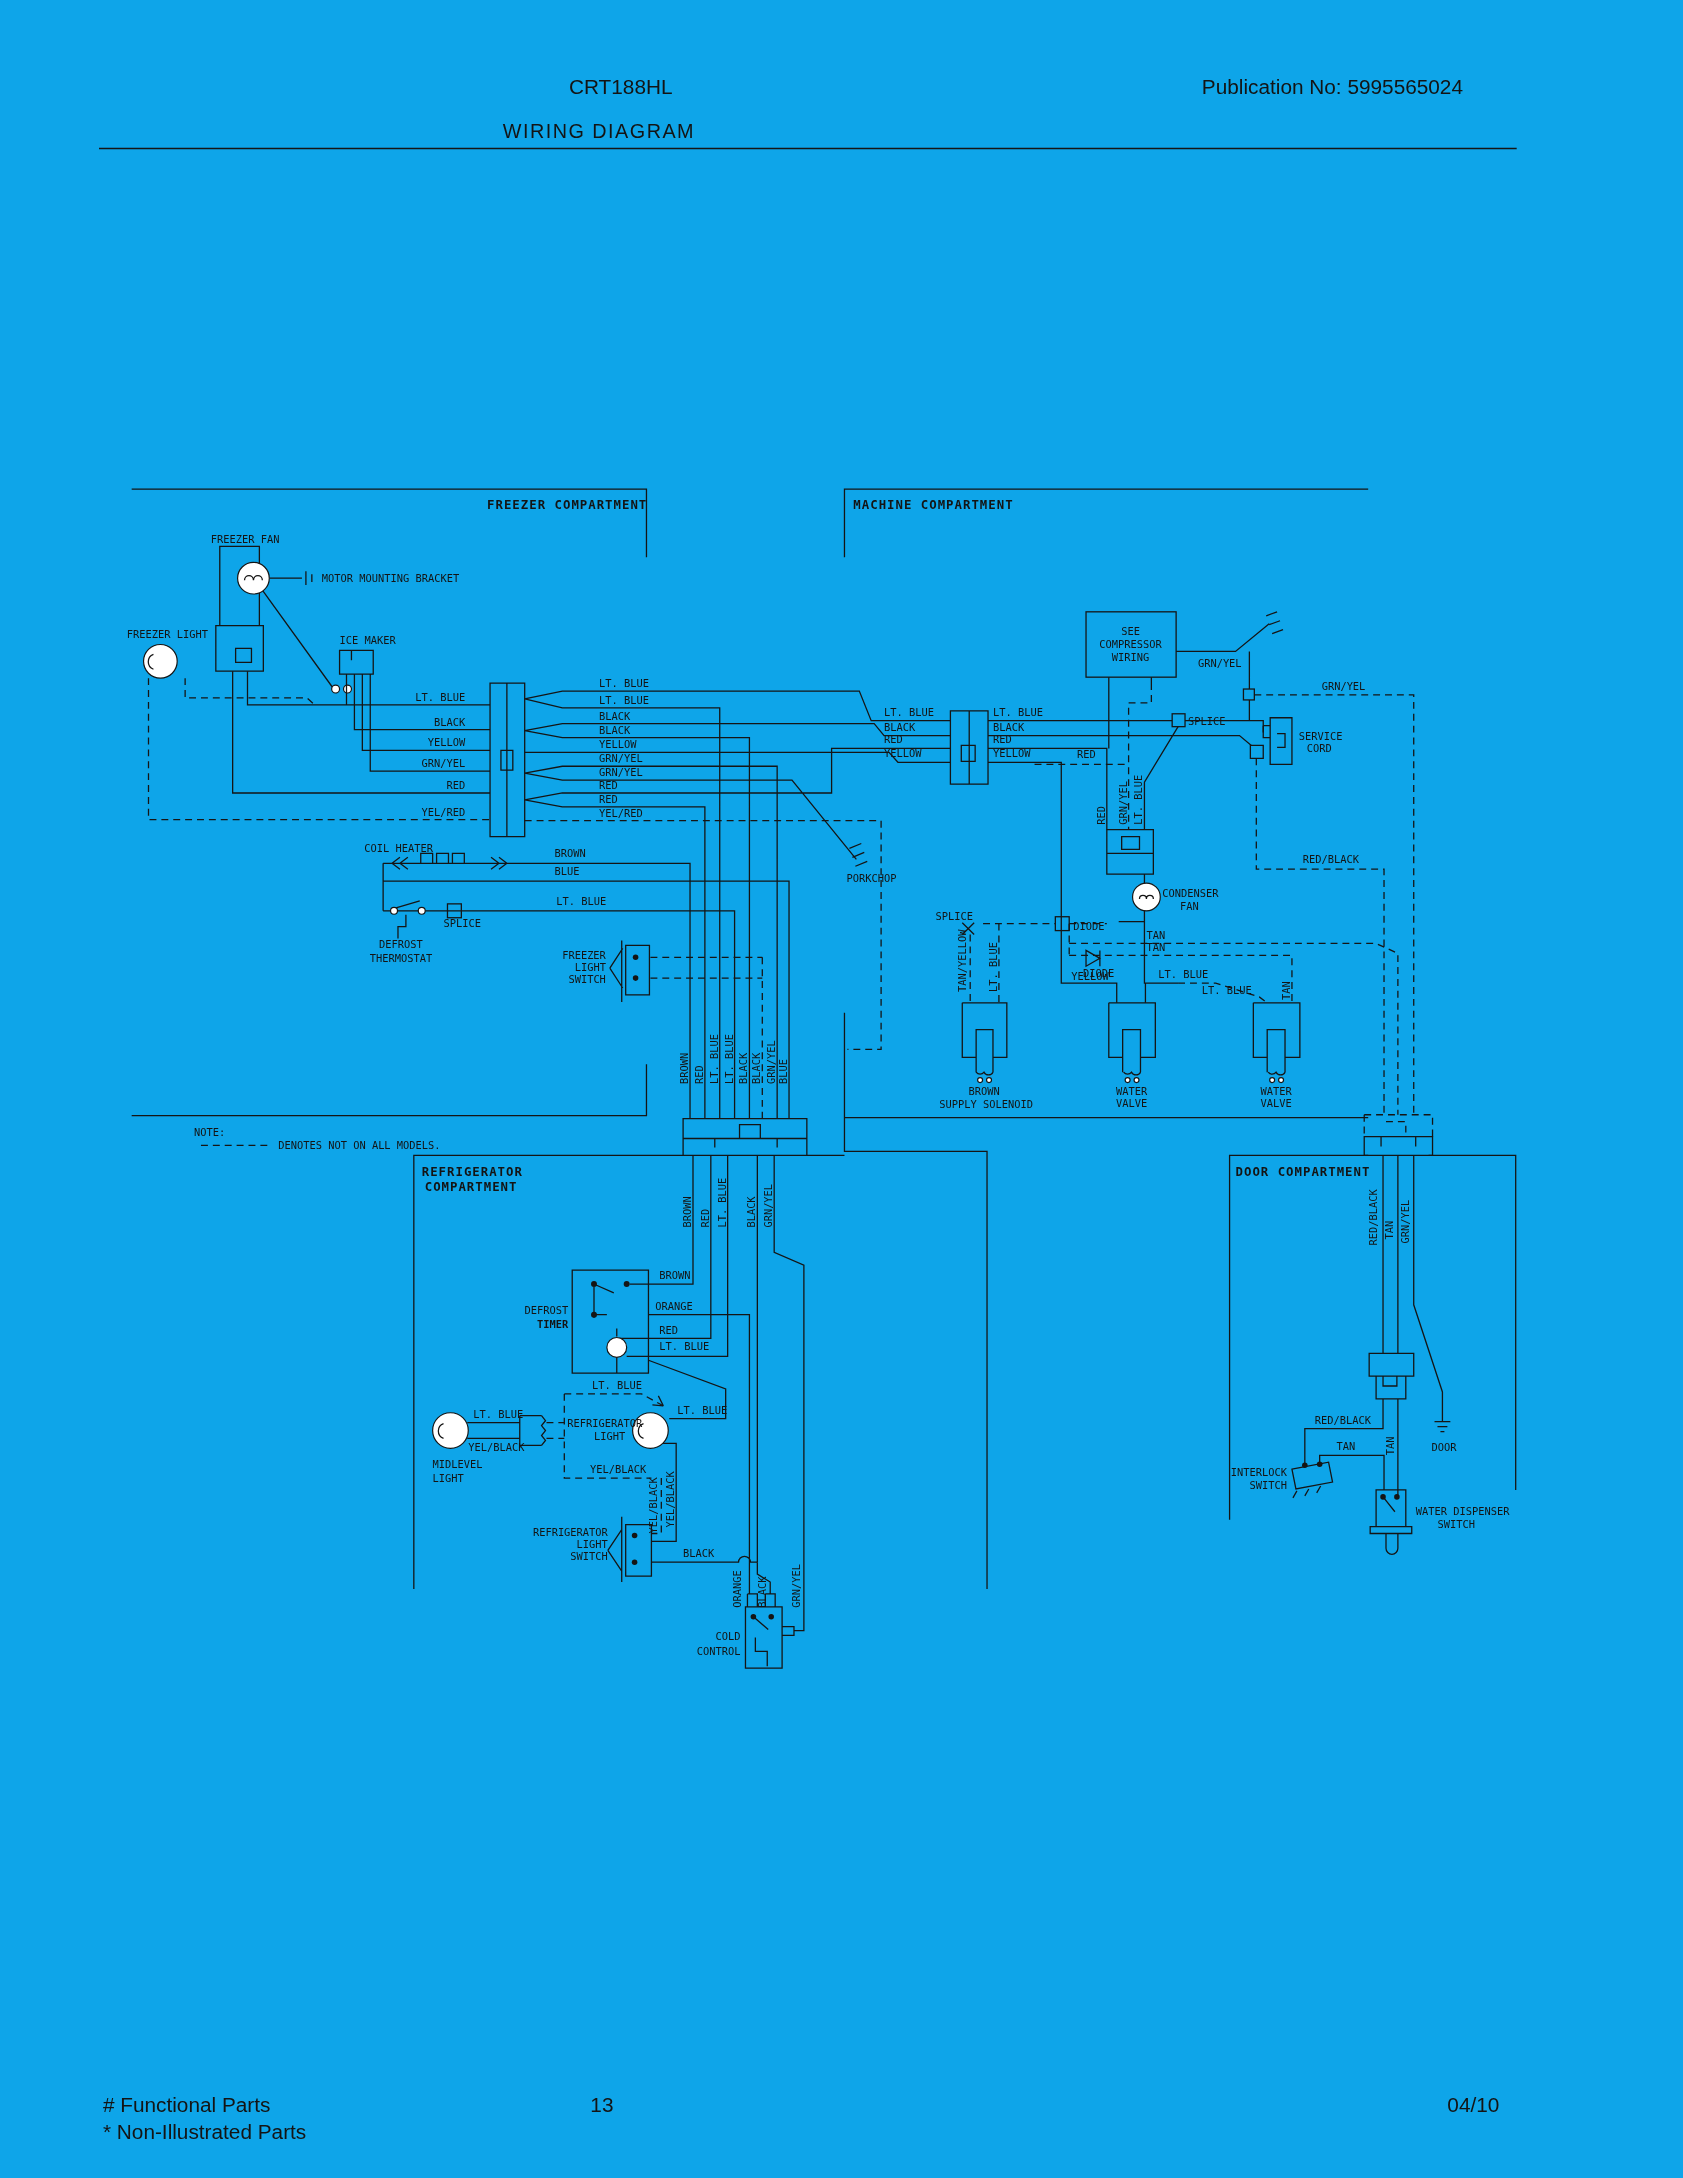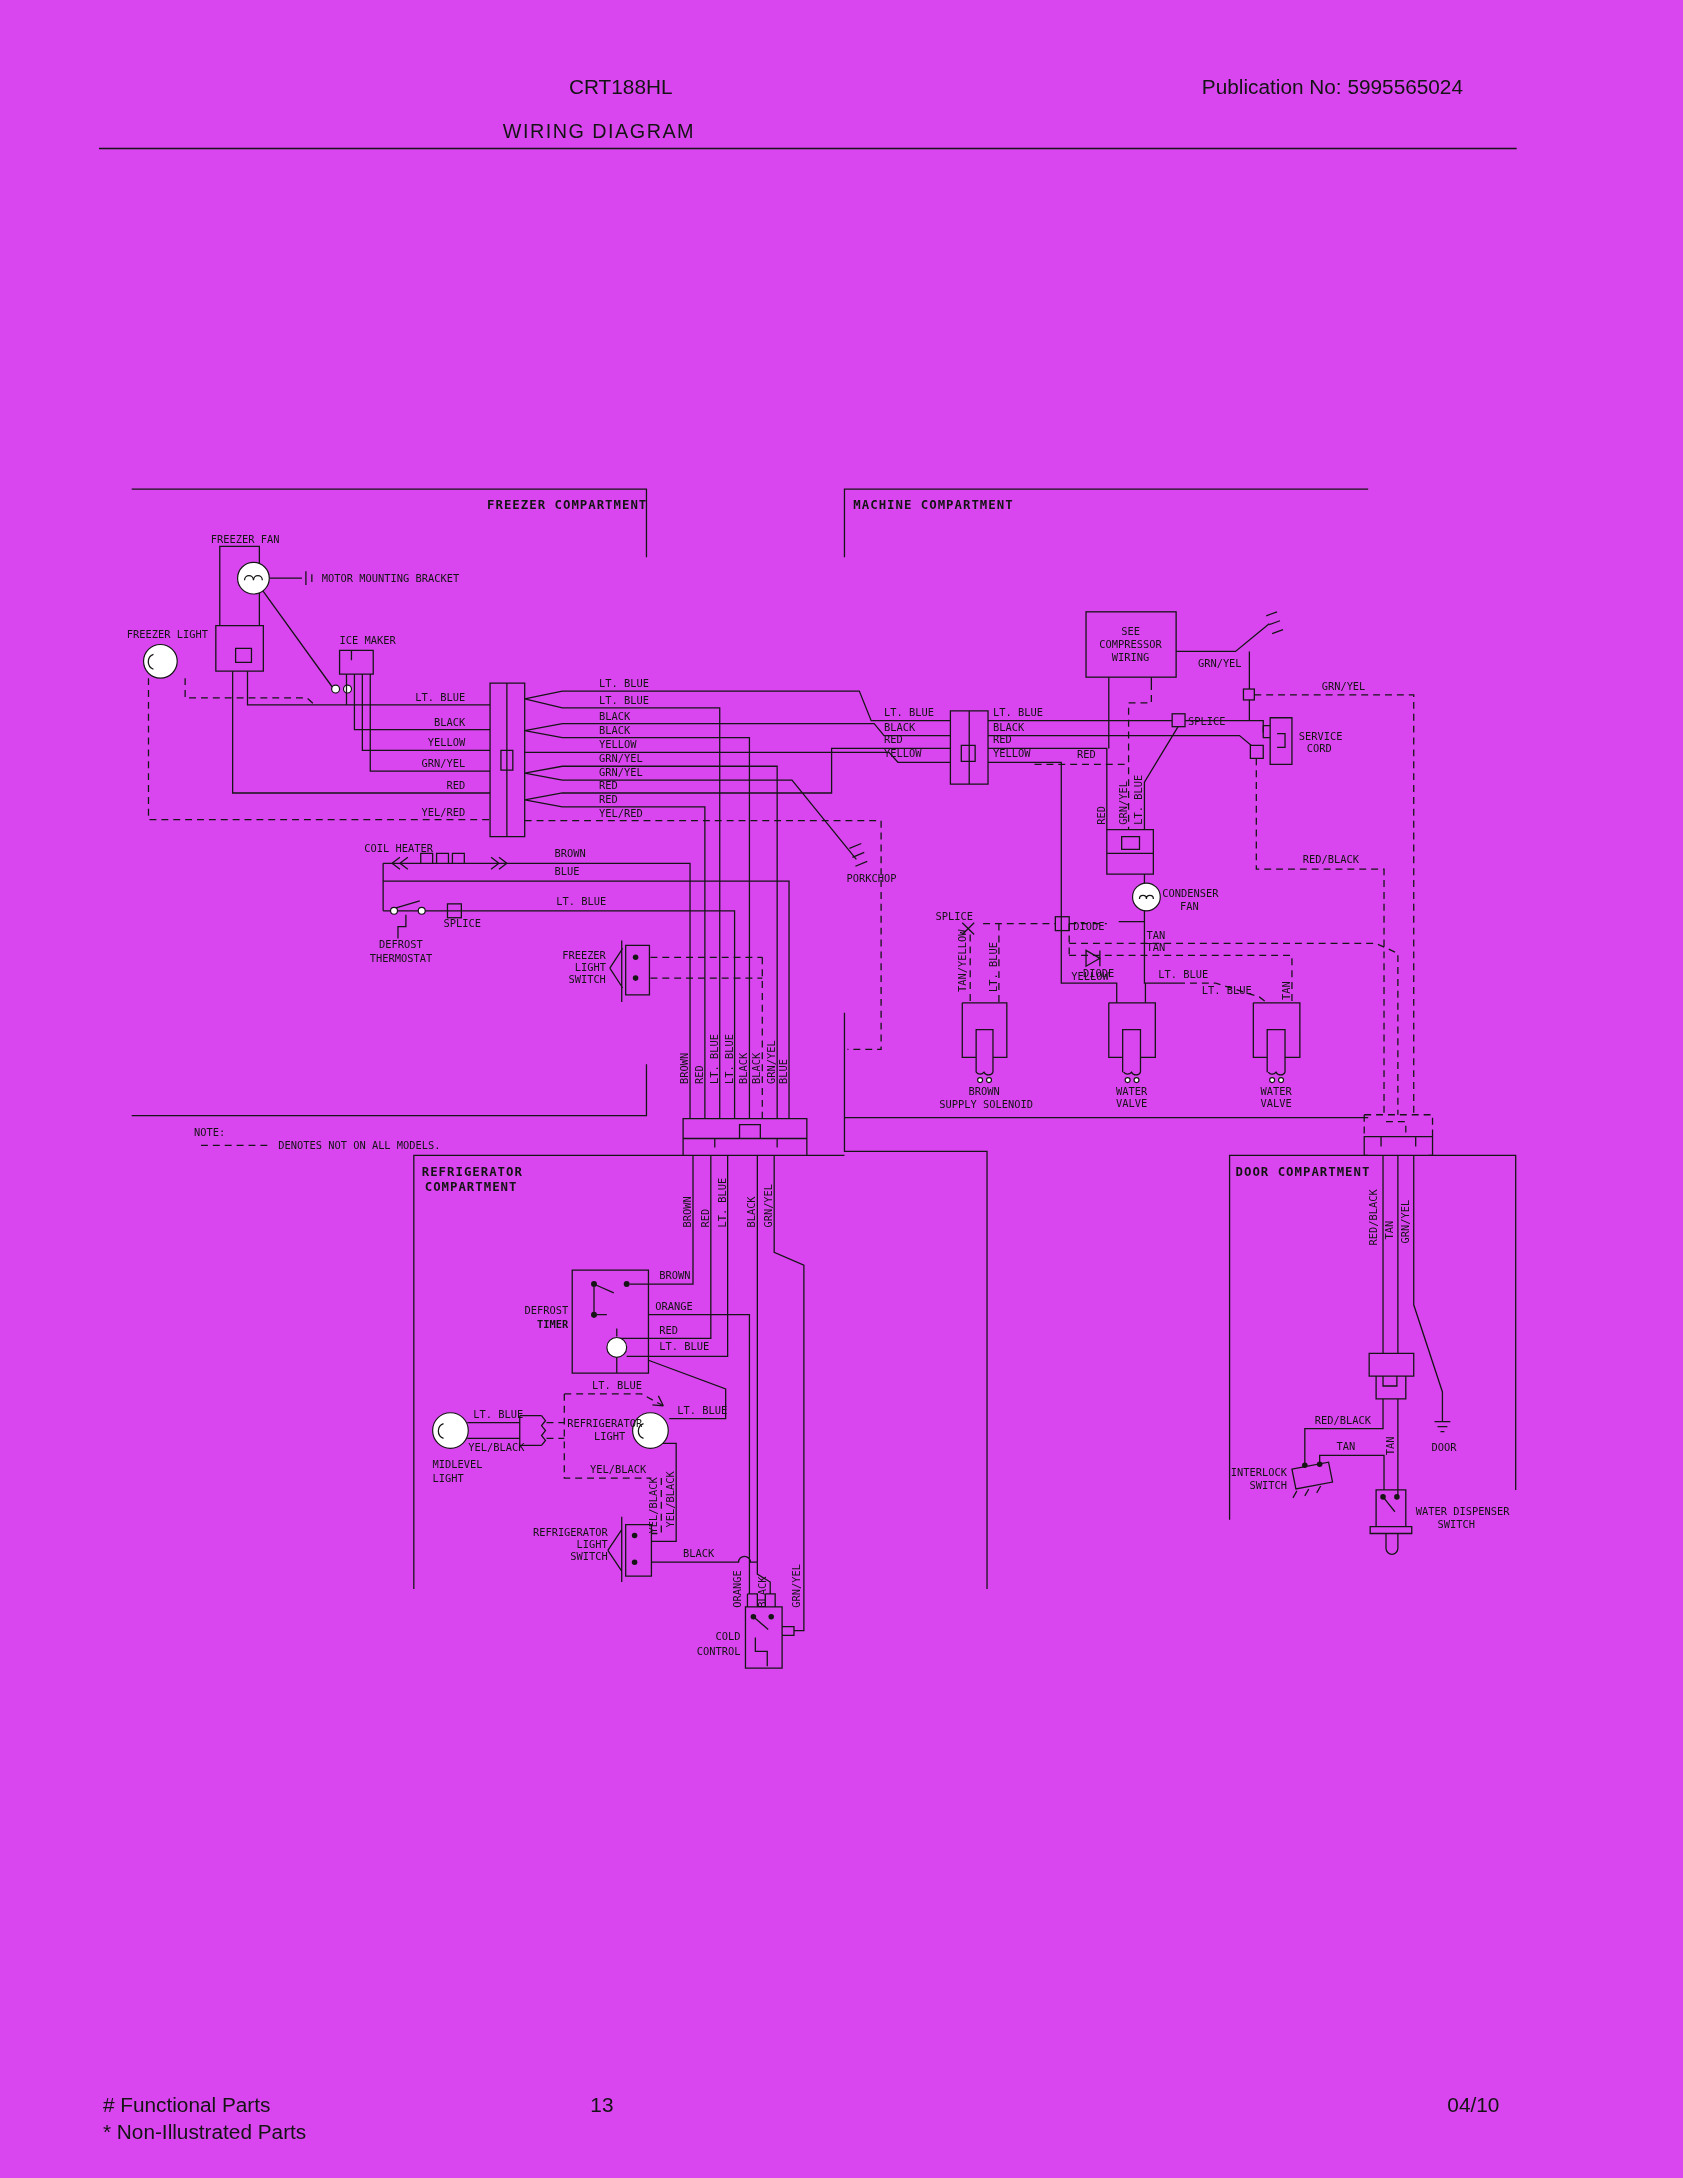--- a/index.html
+++ b/index.html
@@ -1,16 +1,16 @@
 <!DOCTYPE html>
 <html><head>
 <meta charset="utf-8">
 <style>
   html,body{margin:0;padding:0;background:#888}
-  #page{position:relative;width:1683px;height:2178px;background:#d946ef;margin:0 auto}
+  #page{position:relative;width:1683px;height:2178px;background:#0ea5e9;margin:0 auto}
   svg{display:block;position:absolute;left:0;top:0}
   .w{fill:none;stroke:#151515;stroke-width:1.3}
   .d{stroke-dasharray:7 5}
   .k{fill:#151515;stroke:none}
   .o{fill:#fff;stroke:#151515;stroke-width:1.2}
   text{font-family:"DejaVu Sans Mono",monospace;font-size:10.5px;fill:#141414}
   .c{font-size:12.5px;letter-spacing:1px;font-weight:bold}
   .h{font-family:"Liberation Sans",sans-serif;font-size:21px;letter-spacing:0}
   .t{font-family:"Liberation Sans",sans-serif;font-size:20px;letter-spacing:1.5px}
   .m{text-anchor:middle}.e{text-anchor:end}

